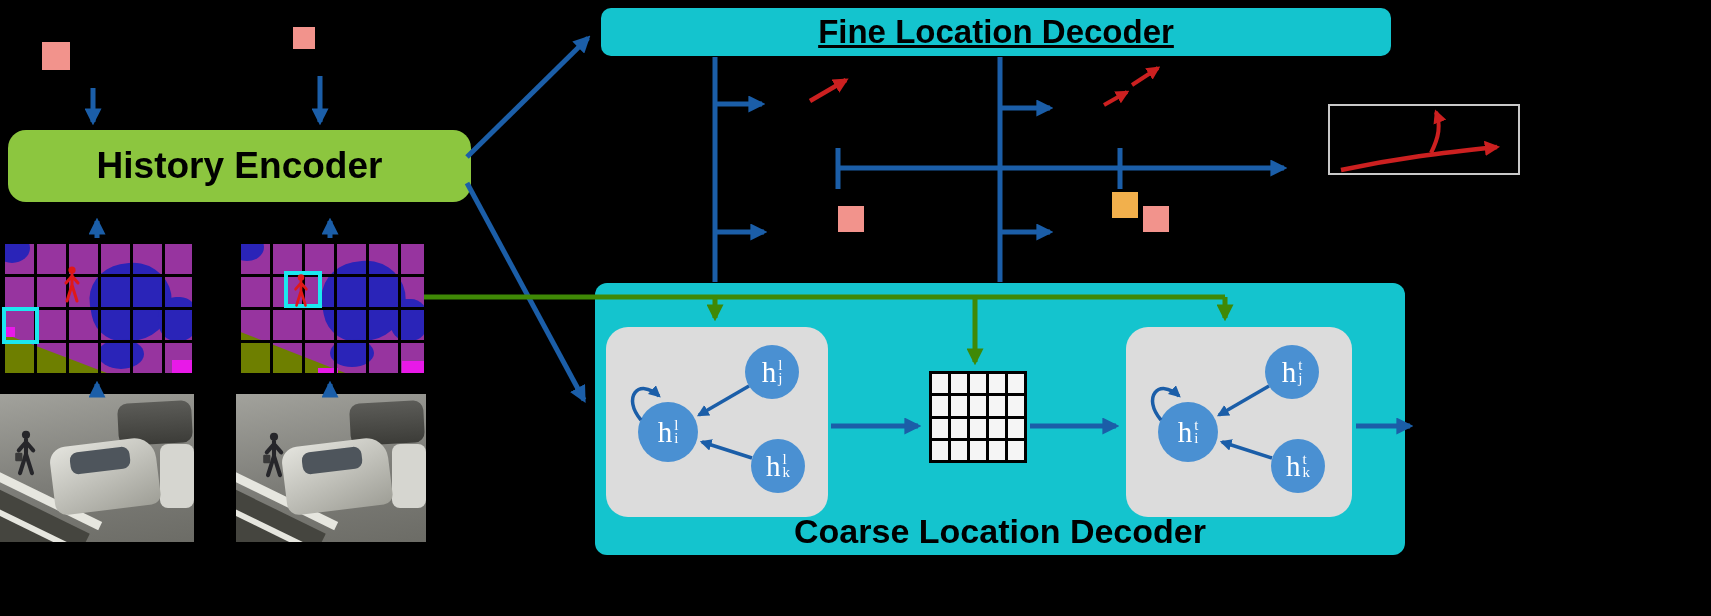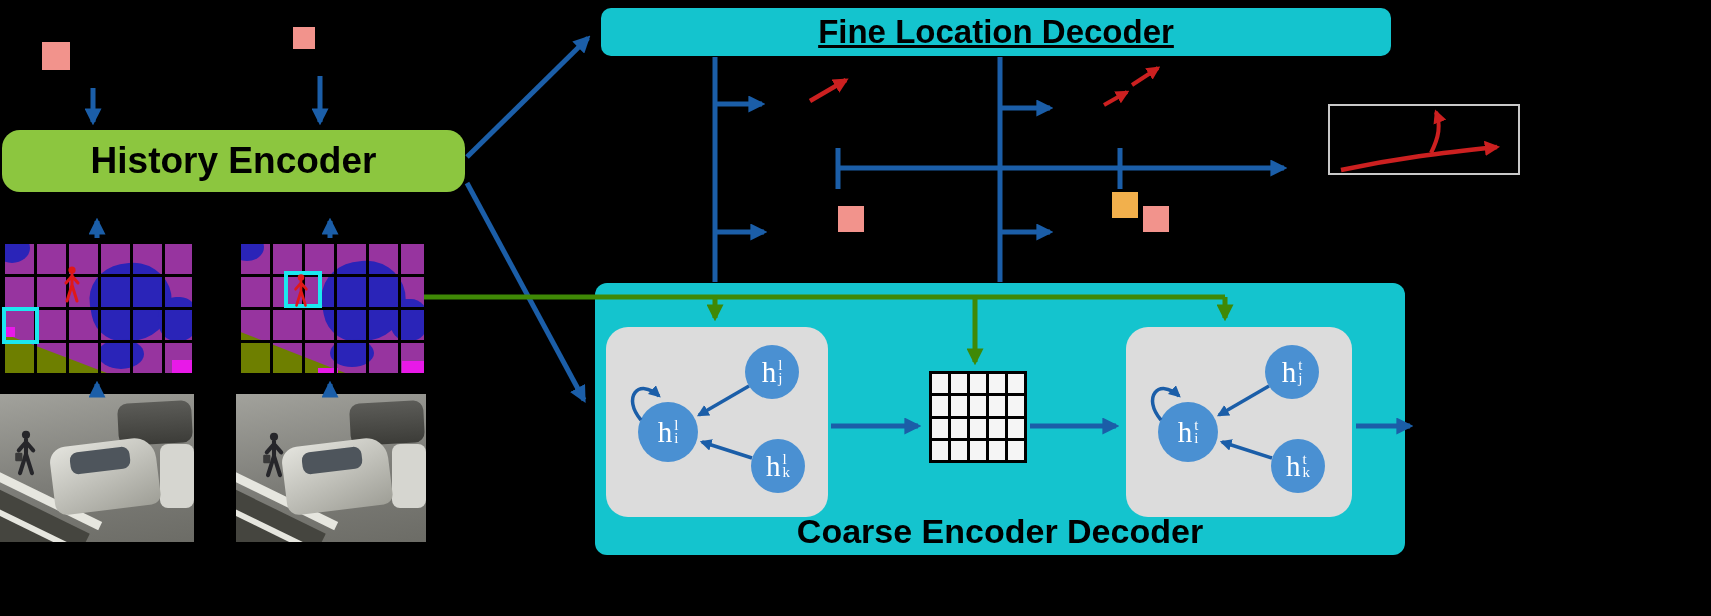--- a/index.html
+++ b/index.html
@@ -54,30 +54,30 @@
   .fr { fill:var(--arrow-red,#CC2020); }
 </style>
 </head>
 <body>
 
 <div class="canvas">
 
   <div class="marker-sq" style="left:42px;top:42px;width:28px;height:28px;background:var(--pink-marker)"></div>
   <div class="marker-sq" style="left:293px;top:27px;width:22px;height:22px;background:var(--pink-marker)"></div>
 
-  <div class="box encoder" style="left:2px;top:130px;width:463px;height:62px">
+  <div class="box encoder" style="left:8px;top:130px;width:463px;height:72px">
     <span>History Encoder</span>
   </div>
 
   <div class="box cyanbox fine" style="left:601px;top:8px;width:790px;height:48px">
     <span>Fine Location Decoder</span>
   </div>
 
   <div class="box cyanbox coarse" style="left:595px;top:283px;width:810px;height:272px"></div>
-  <div class="coarse-label" style="left:595px;top:512px;width:810px">Coarse Encoder Decoder</div>
+  <div class="coarse-label" style="left:595px;top:512px;width:810px">Coarse Location Decoder</div>
 
   <div class="panel" style="left:606px;top:327px;width:222px;height:190px"></div>
 
   <div class="panel" style="left:1126px;top:327px;width:226px;height:190px"></div>
 
   <div class="cgrid" style="left: 929px; top: 371px; width: 98px; height: 92px; grid-template-columns: repeat(5, 1fr); grid-template-rows: repeat(4, 1fr);">
       <div class="gcell"></div>
       <div class="gcell"></div>
       <div class="gcell"></div>
       <div class="gcell"></div>

